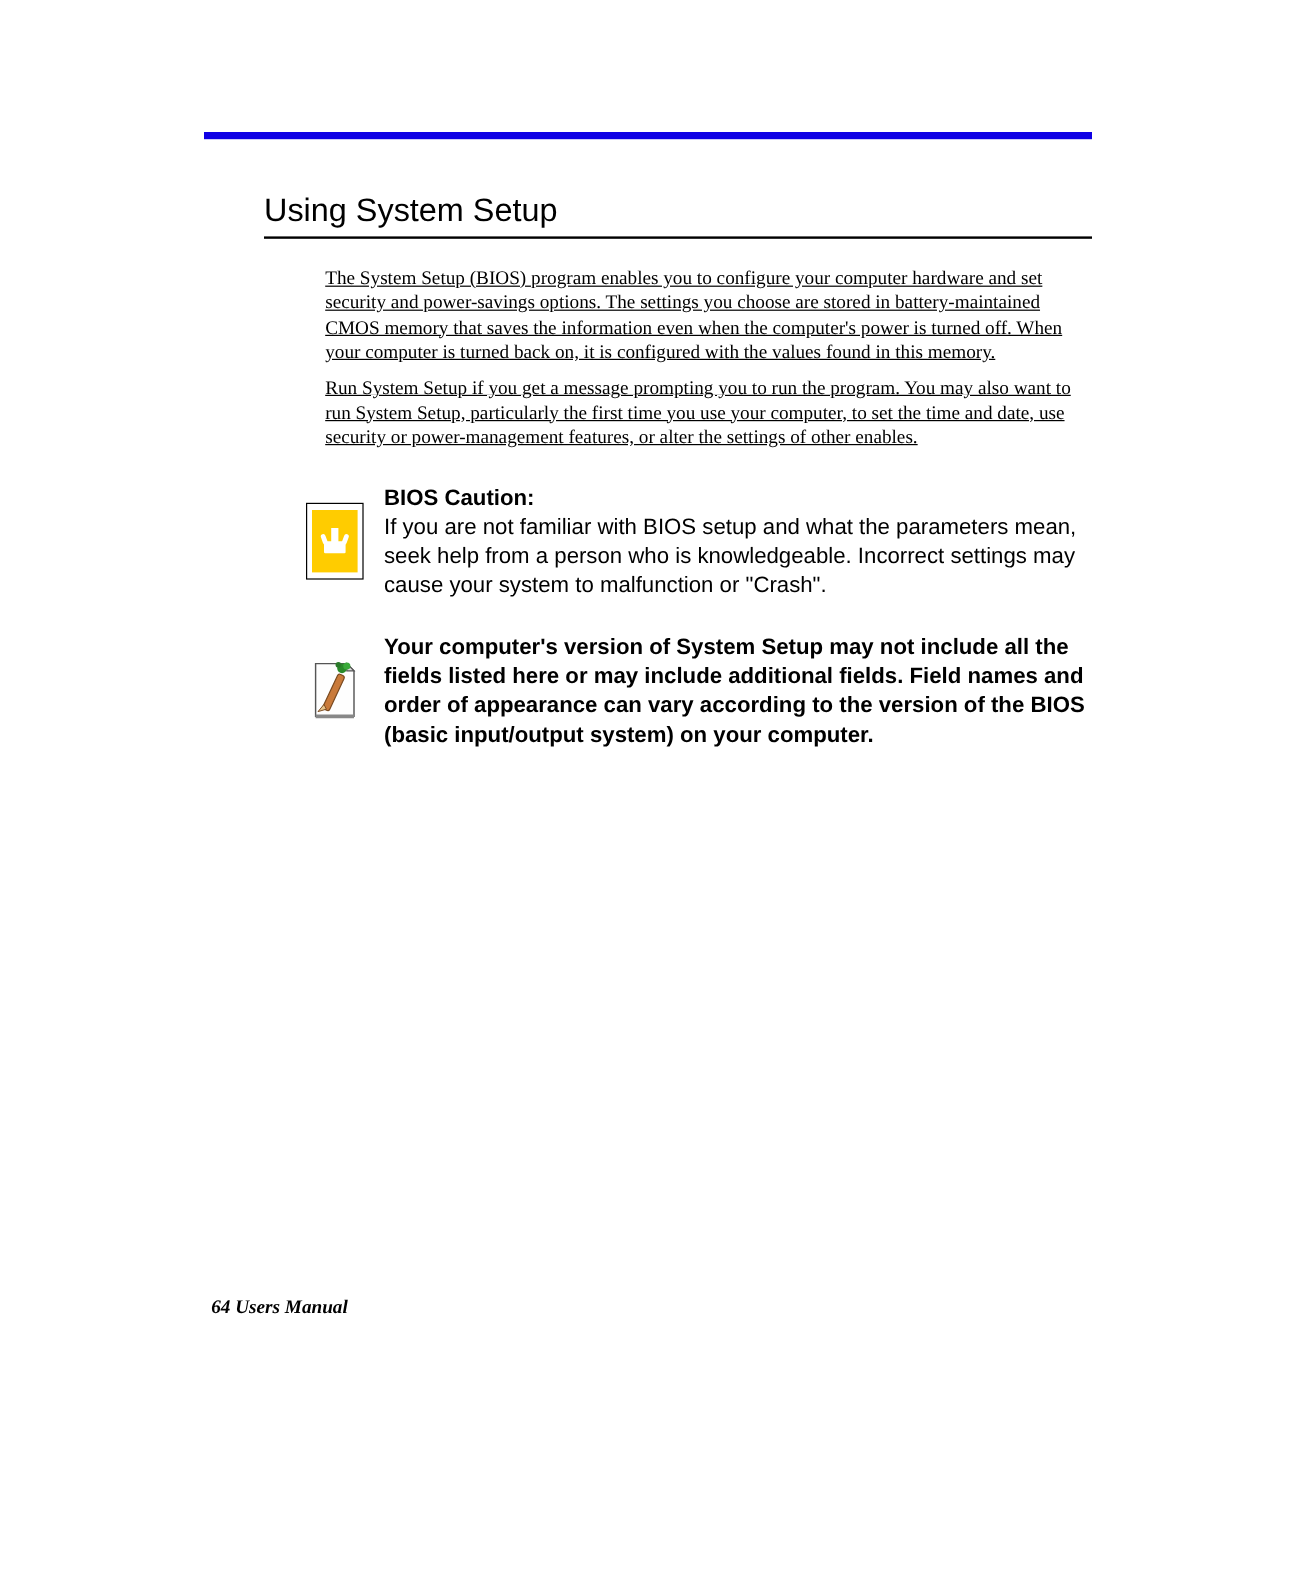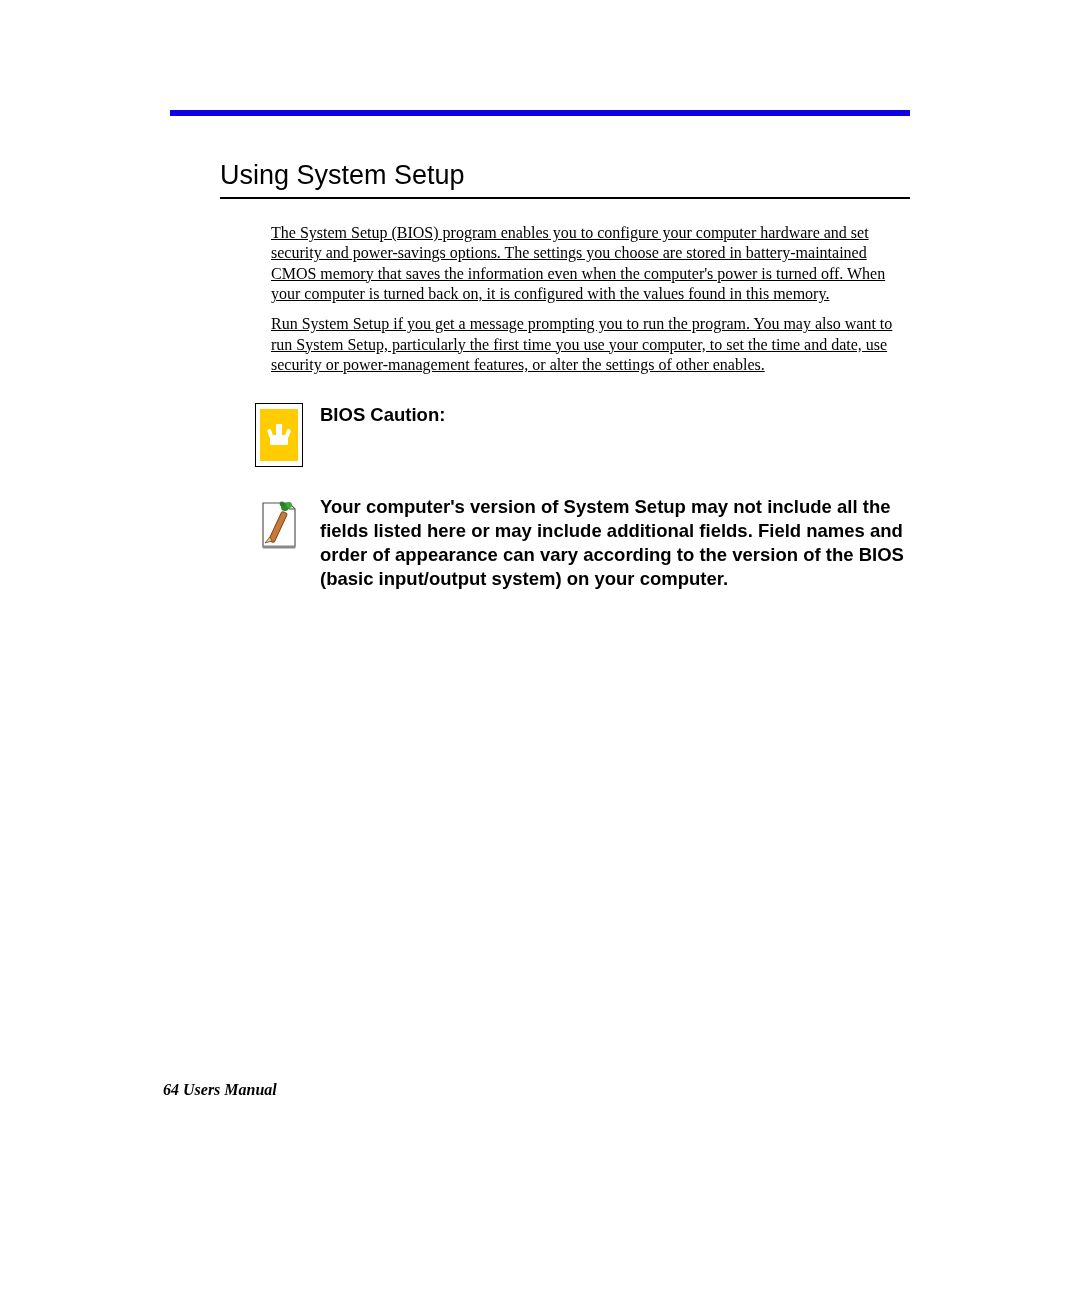--- a/index.html
+++ b/index.html
@@ -43,21 +43,21 @@
     .body-text {
       margin-left:101px;
       font-size:16px;
       line-height:1.27;
       margin-bottom:10px;
       text-decoration:underline;
     }
     .callout {
       margin-left:85px;
       display:flex;
-      align-items:flex-start;
+      align-items:center;
       margin-top:28px;
     }
     .callout + .callout { margin-top:28px;font-weight:bold; }
     .icon-cell {
       width:65px;
       flex:0 0 65px;
     }
     .caution-icon-box {
       width:48px;
       height:64px;
@@ -87,21 +87,21 @@
       flex:1;
       font-family:Arial, Helvetica, sans-serif;
       font-size:18.5px;
       line-height:1.3;
     }
     .callout-heading {
       font-weight:bold;
     }
     .footer {
       position:absolute;
-      left:163px;
+      left:176px;
       bottom:210px;
       font-family:"Times New Roman", serif;
       font-style:italic;
       font-weight:bold;
       font-size:16px;
     }
   </style>
 </head>
 <body>
 
@@ -125,20 +125,21 @@
               <rect x="12" y="4" width="6" height="13"></rect>
               <rect x="4" y="9" width="4" height="9" rx="2" transform="rotate(-20 6 13)"></rect>
               <rect x="22" y="9" width="4" height="9" rx="2" transform="rotate(20 24 13)"></rect>
             </g>
           </svg>
         </div>
       </div>
     </div>
     <div class="callout-text">
       <span class="callout-heading">BIOS Caution:</span><br>
+      <span>If you are not familiar with BIOS setup and what the parameters mean, seek help from a person who is knowledgeable. Incorrect settings may cause your system to malfunction or "Crash".</span>
     </div>
   </div>
 
   <div class="callout">
     <div class="icon-cell">
       <div class="note-icon-box">
         <svg width="48" height="56" viewBox="0 0 48 56">
           <polygon points="8,6 34,6 40,12 40,50 8,50" fill="#fefefe" stroke="#555" stroke-width="1.2"></polygon>
           <polygon points="34,6 40,12 34,12" fill="#ddd" stroke="#555" stroke-width="1"></polygon>
           <line x1="8" y1="50" x2="40" y2="50" stroke="#888" stroke-width="3"></line>

